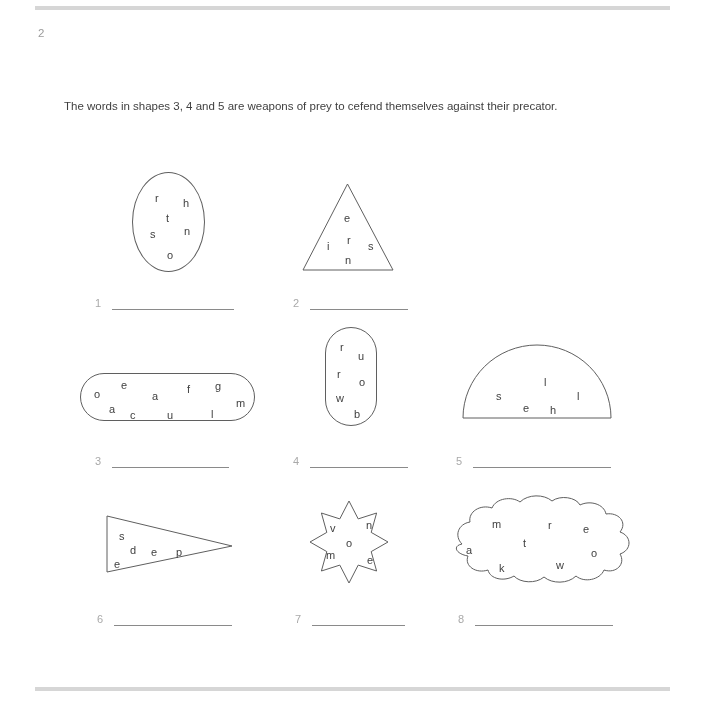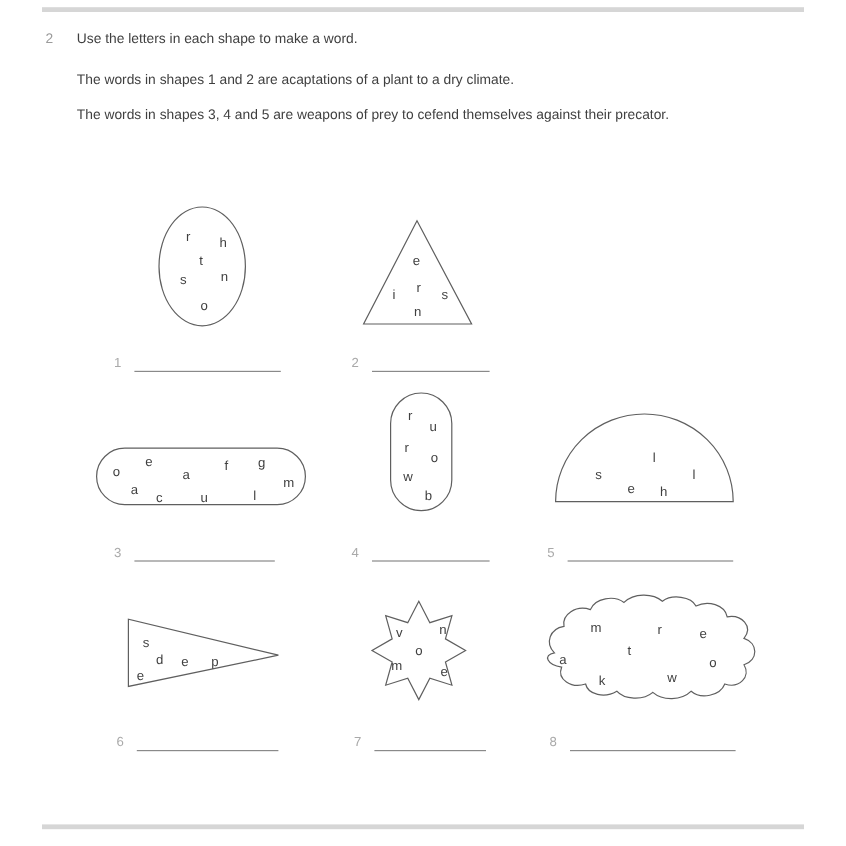--- a/index.html
+++ b/index.html
@@ -5,43 +5,41 @@
   * { margin:0; padding:0; box-sizing:border-box; }
   html,body { width:705px; height:705px; background:#ffffff; }
   body { font-family:"Liberation Sans", sans-serif; }
   .page { position:relative; width:705px; height:705px; background:#ffffff; overflow:hidden; color:#3f3f3f; }
   .divider { position:absolute; left:35px; width:635px; height:4px; background:#d6d6d6; }
   .divider.top { top:6px; }
   .divider.bottom { top:687px; }
   .qnum { position:absolute; left:38px; top:27px; font-size:11.5px; color:#9b9b9b; }
   .instruction { position:absolute; left:64px; top:27px; font-size:11.5px; }
   .para { position:absolute; left:64px; font-size:11.5px; white-space:nowrap; }
-  .p1 { top:61px; } .p2 { top:90px; } .p3 { top:119px; }
+  .p1 { top:61px; } .p2 { top:100px; } .p3 { top:119px; }
   .shape { position:absolute; }
   .shape svg { position:absolute; left:0; top:0; overflow:visible; display:block; }
   .outline { fill:none; stroke:#5f5f5f; stroke-width:1; }
   .oval-div    { position:absolute; inset:0; border:1px solid #5f5f5f; border-radius:50%; }
   .pill-div    { position:absolute; inset:0; border:1px solid #5f5f5f; border-radius:24px; }
   .capsule-div { position:absolute; inset:0; border:1px solid #5f5f5f; border-radius:26px; }
   .lt { position:absolute; font-size:11px; line-height:1; color:#3f3f3f; }
   .ans { position:absolute; display:flex; align-items:flex-end; }
   .ans .n { font-size:11px; color:#a9a9a9; margin-right:11px; line-height:1.3; }
   .ans .line { border-bottom:1px solid #8a8a8a; height:13px; }
 </style>
 </head>
 <body>
 
 <div class="page">
 
   <div class="divider top"></div>
   <div class="divider bottom"></div>
 
   <span class="qnum">2</span>
-  <span class="instruction">Use the letters in each shape to make a word.</span>
-  <div class="para p1">The words in shapes 1 and 2 are acaptations of a plant to a dry climate.</div>
   <div class="para p2">The words in shapes 3, 4 and 5 are weapons of prey to cefend themselves against their precator.</div>
 
   <div class="shape" style="left:132px; top:172px; width:73px; height:100px;">
     <div class="oval-div"></div>
     <span class="lt" style="left:23px; top:21px;">r</span>
     <span class="lt" style="left:51px; top:26px;">h</span>
     <span class="lt" style="left:34px; top:41px;">t</span>
     <span class="lt" style="left:18px; top:57px;">s</span>
     <span class="lt" style="left:52px; top:54px;">n</span>
     <span class="lt" style="left:35px; top:78px;">o</span>

